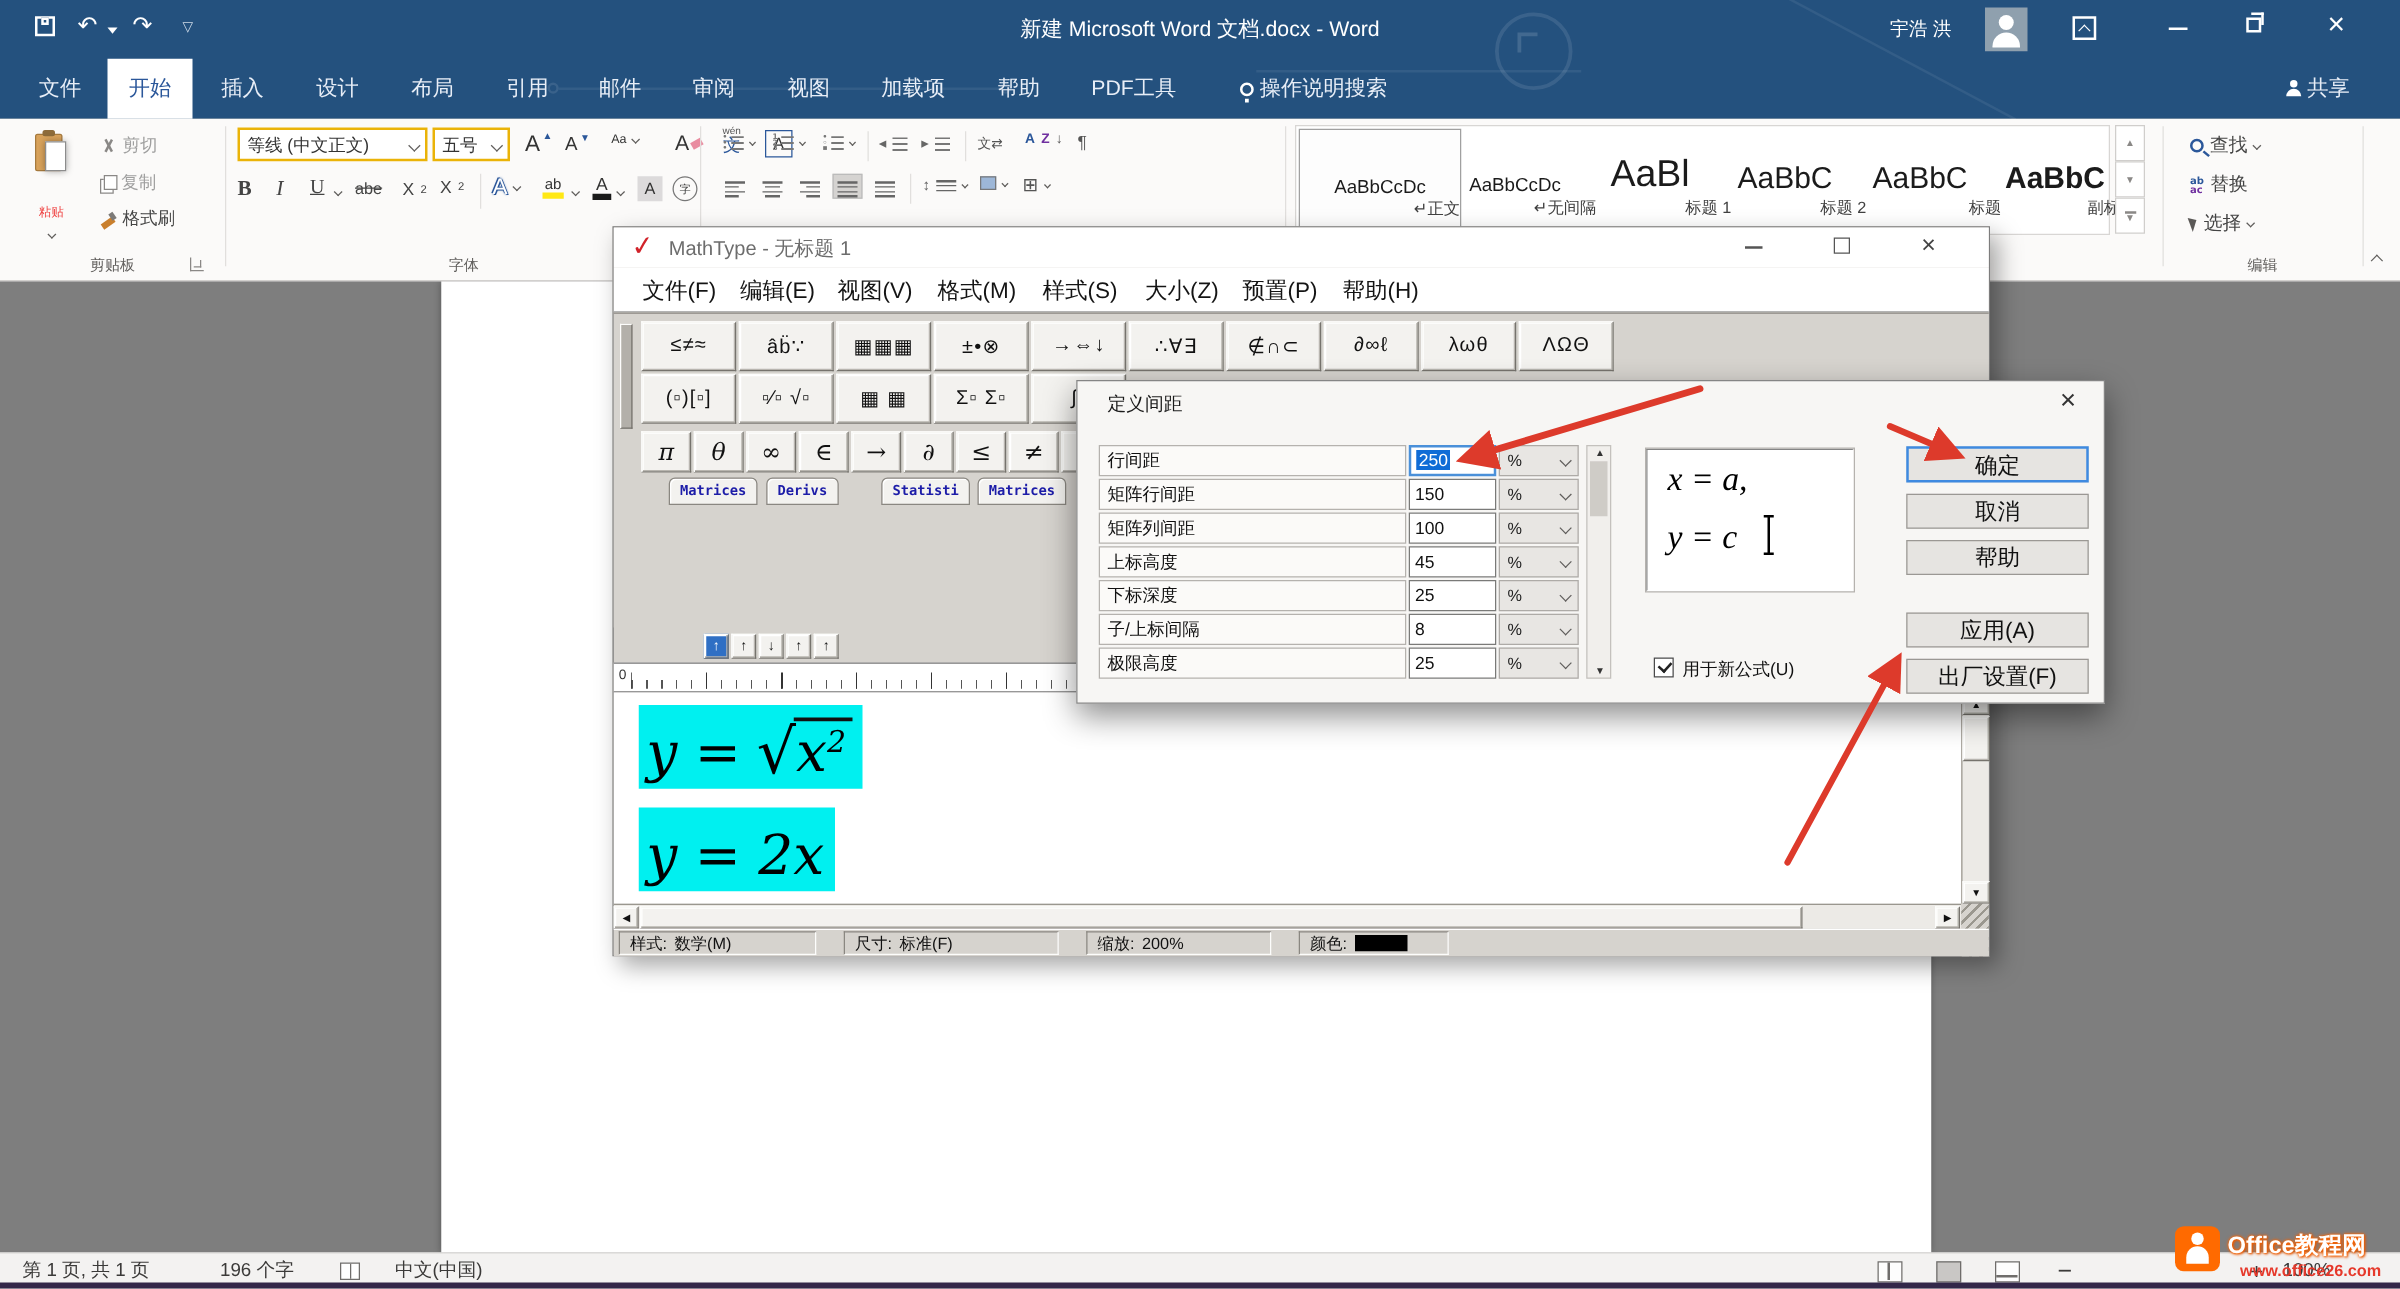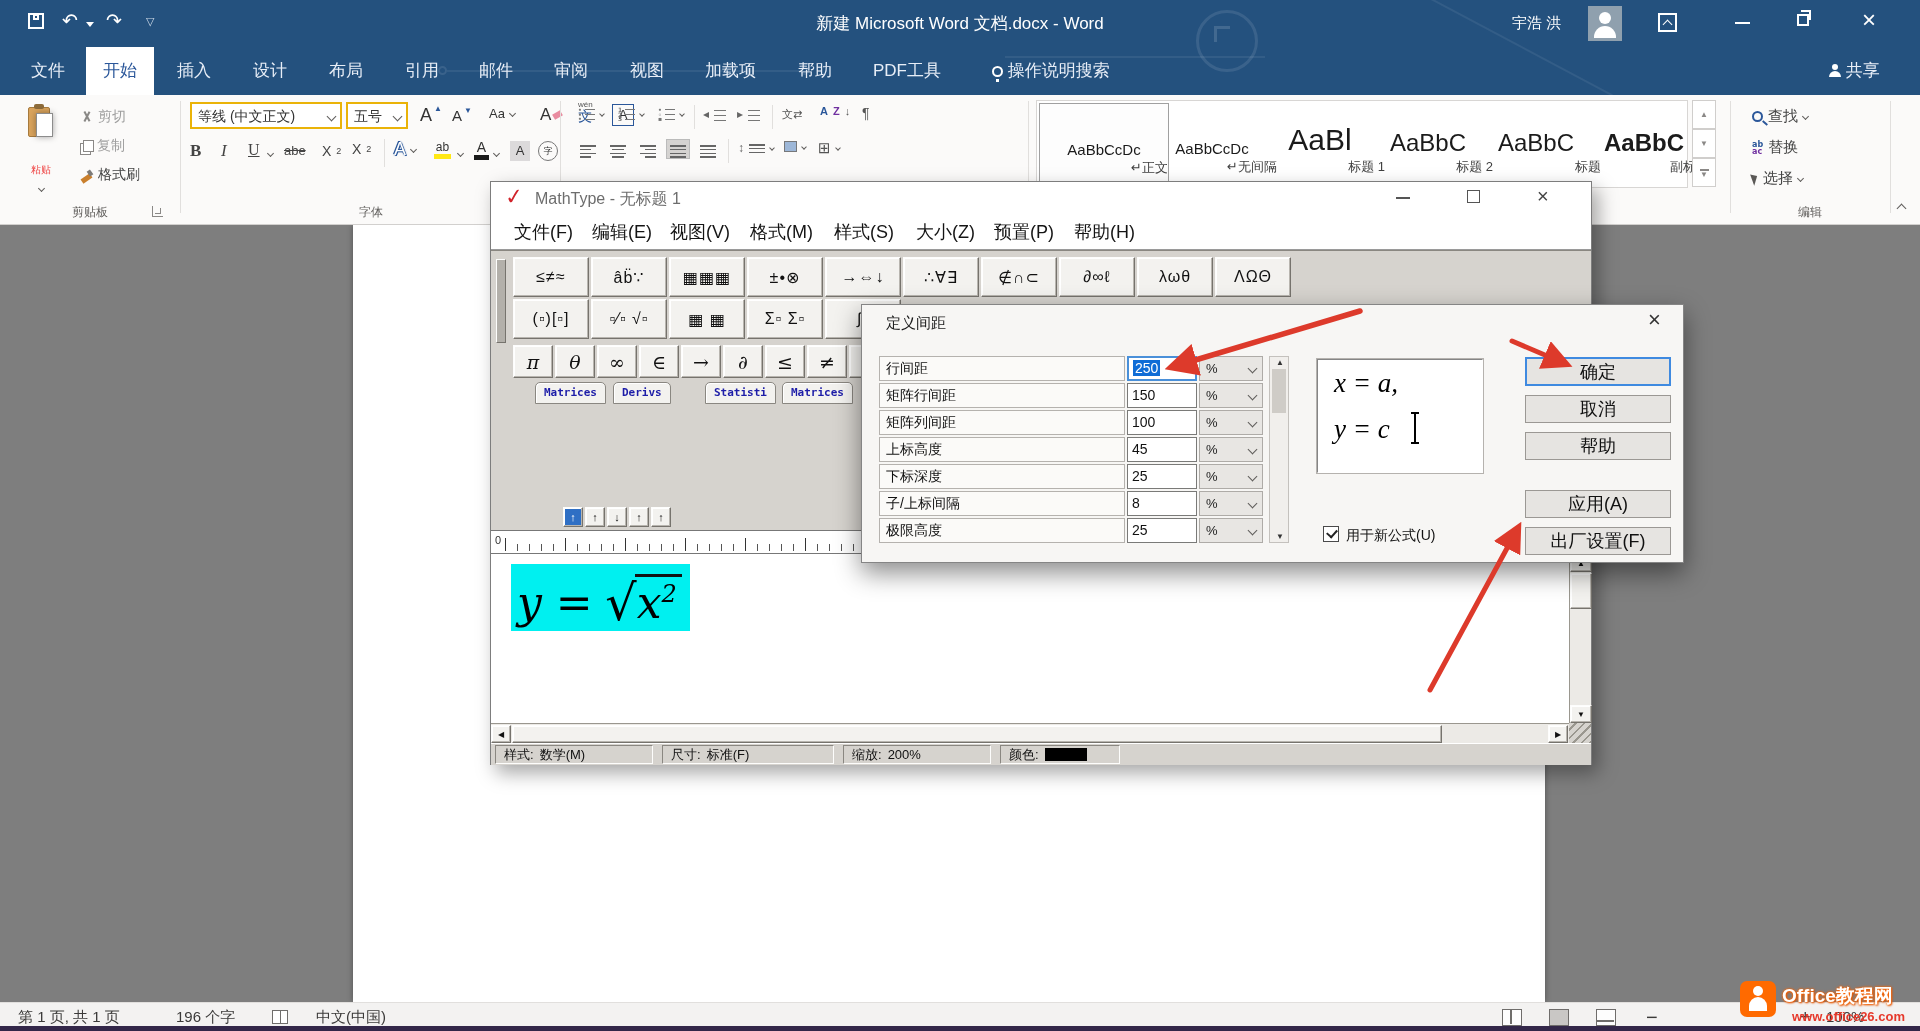--- a/index.html
+++ b/index.html
@@ -81,21 +81,21 @@
   .mts{position:absolute;width:40px;height:33px;font-size:19px;font-style:italic;font-family:"DejaVu Serif",serif}
   .mtab{position:absolute;height:22px;padding:0 8px;font:700 11px/20px "DejaVu Sans Mono",monospace;color:#1d1da8;background:#f3f2ef;border:1px solid #8a8781;border-radius:5px 5px 0 0;box-shadow:inset 1px 1px 0 #fff}
   .mt-ruler{position:absolute;left:0;top:348px;width:1100px;height:24px;background:#fff;border-top:1px solid #777;border-bottom:1px solid #777}
   .ticks{position:absolute;left:14px;bottom:2px;width:1050px;height:7px;background:repeating-linear-gradient(to right,#555 0 1px,transparent 1px 12px)}
   .ticks2{position:absolute;left:14px;bottom:2px;width:1050px;height:13px;background:repeating-linear-gradient(to right,#333 0 1px,transparent 1px 60px)}
   .mt-eq{position:absolute;left:0;top:372px;width:1078px;height:169px;background:#fff}
   .eqline{position:absolute;font-family:"DejaVu Serif",serif;font-style:italic;font-size:44px;color:#000;background:#00f0f0;padding:13px 8px 3px 6px;white-space:nowrap}
   .rad{border-top:3px solid #111;padding:0 5px 0 2px}
   .rad sup{font-size:24px}
   .scrbtn{position:absolute;font-size:8px;color:#333}
-  .mt-status{position:absolute;left:0;top:561px;width:1100px;height:22px;background:#d6d3ce;border-top:1px solid #fff;display:flex;gap:9px;padding:1px 0 0 4px}
+  .mt-status{position:absolute;left:0;top:561px;width:1100px;height:22px;background:#d6d3ce;border-top:1px solid #fff;display:flex;gap:22px;padding:1px 0 0 4px}
   .mtsc{border:1px solid;border-color:#8a8781 #fdfdfc #fdfdfc #8a8781;height:19px;font-size:13px;padding:0 8px;display:flex;align-items:center;gap:6px;white-space:nowrap;color:#111}
   .gripcorner{position:absolute;left:1078px;top:541px;width:22px;height:42px;background:repeating-linear-gradient(135deg,#d6d3ce 0 4px,#9a978f 4px 6px)}
   
   .dlg{position:absolute;left:861px;top:304px;width:823px;height:259px;background:#f7f6f4;border:1px solid #858585;box-shadow:0 10px 24px rgba(0,0,0,.45);z-index:20}
   .srow{position:absolute;left:17px;width:390px;height:25px}
   .srow .lbl{position:absolute;left:0;top:0;width:246px;height:25px;background:#fbfaf8;border:1px solid #b5b2ae;font-size:14px;line-height:22px;padding-left:6px;color:#111}
   .srow .val{position:absolute;left:248px;top:0;width:70px;height:25px;background:#fff;border:1px solid #7a7a78;font-size:14px;line-height:22px;padding-left:4px;color:#111}
   .srow .unit{position:absolute;left:320px;top:0;width:64px;height:25px;background:#e8e6e3;border:1px solid #aeaba7;font-size:13px;line-height:22px;padding:0 6px;color:#222;display:flex;align-items:center;justify-content:space-between}
   .dbtn{position:absolute;left:663px;width:146px;height:28px;background:#e6e4e1;border:1px solid #9b9894;font-size:18px;display:flex;align-items:center;justify-content:center;color:#111}
   .selval{background:#0f6cd6;color:#fff;padding:0 2px}
@@ -195,21 +195,21 @@
         <span>格式刷</span>
       </div>
     <span class="launcher" style="left:152px;top:111px"></span>
     <div class="glabel" style="left:0;width:180px">剪贴板</div>
     <div class="gsep" style="left:180px"></div>
 
     <div class="combo" style="left:190px;top:7px;width:152px"><span>等线 (中文正文)</span><i class="chev"></i></div>
     <div class="combo" style="left:346px;top:7px;width:62px"><span>五号</span><i class="chev"></i></div>
     <div class="rbtn" style="left:420px;top:10px;font-size:18px;color:#333">A<span style="font-size:8px;position:relative;top:-7px;left:-3px;color:#2b579a">▲</span></div>
     <div class="rbtn" style="left:452px;top:12px;font-size:15px;color:#333">A<span style="font-size:8px;position:relative;top:-5px;left:-3px;color:#2b579a">▼</span></div>
-    <div class="rbtn" style="left:489px;top:11px;font-size:13px;color:#333">Aa<span class="chev" style="width:5px;height:5px"></span></div>
+    <div class="rbtn" style="left:489px;top:11px;font-size:10px;color:#333">Aa<span class="chev" style="width:5px;height:5px"></span></div>
     <div class="rbtn" style="left:540px;top:10px;font-size:17px;color:#333">A<span style="display:inline-block;width:9px;height:6px;background:#e98ca0;transform:rotate(-30deg);margin-left:-3px"></span></div>
     <div class="abs" style="left:578px;top:6px;text-align:center;line-height:1">
         <div style="font-size:8px;color:#555">wén</div>
         <div style="font-size:14px;color:#2b579a">文</div>
       </div>
     <div class="abs" style="left:612px;top:9px;width:22px;height:22px;border:1px solid #2b579a;text-align:center;font-size:13px;line-height:20px;color:#333">A</div>
 
     <div class="rbtn serif" style="left:190px;top:46px;font-weight:bold;font-size:17px">B</div>
     <div class="rbtn serif" style="left:221px;top:46px;font-style:italic;font-size:17px">I</div>
     <div class="rbtn serif" style="left:248px;top:46px;text-decoration:underline;font-size:16px">U</div>
@@ -415,20 +415,21 @@
     <div class="btn3d abs" style="left:116px;top:325px;width:20px;height:20px;font-size:11px">↓</div>
     <div class="btn3d abs" style="left:138px;top:325px;width:20px;height:20px;font-size:11px">↑</div>
     <div class="btn3d abs" style="left:160px;top:325px;width:20px;height:20px;font-size:11px">↑</div>
     <div class="mt-ruler">
       <span class="abs" style="left:4px;top:3px;font-size:11px;color:#333">0</span>
       <i class="ticks"></i>
         <i class="ticks2"></i>
     </div>
     <div class="mt-eq">
       <div class="eqline" style="left:20px;top:10px"><span>y =</span> <span style="font-style:normal;transform:scale(1.12);display:inline-block">√</span><span class="rad"><span>x</span><sup>2</sup></span></div>
+      <div class="eqline" style="left:20px;top:92px"><span>y = 2x</span></div>
     </div>
 
     <div class="abs" style="left:1078px;top:372px;width:22px;height:169px;background:#eceae6;border-left:1px solid #9a978f">
       <div class="btn3d" style="width:22px;height:18px;font-size:8px">▲</div>
       <div class="btn3d" style="width:22px;height:36px;margin-top:1px"></div>
       <div class="btn3d" style="width:22px;height:18px;font-size:8px;position:absolute;bottom:0">▼</div>
     </div>
     <div class="abs" style="left:0;top:541px;width:1078px;height:20px;background:#eceae6;border-top:1px solid #9a978f">
       <div class="btn3d abs" style="left:0;top:1px;width:20px;height:18px;font-size:8px">◀</div>
       <div class="btn3d abs" style="left:21px;top:1px;width:930px;height:18px"></div>

